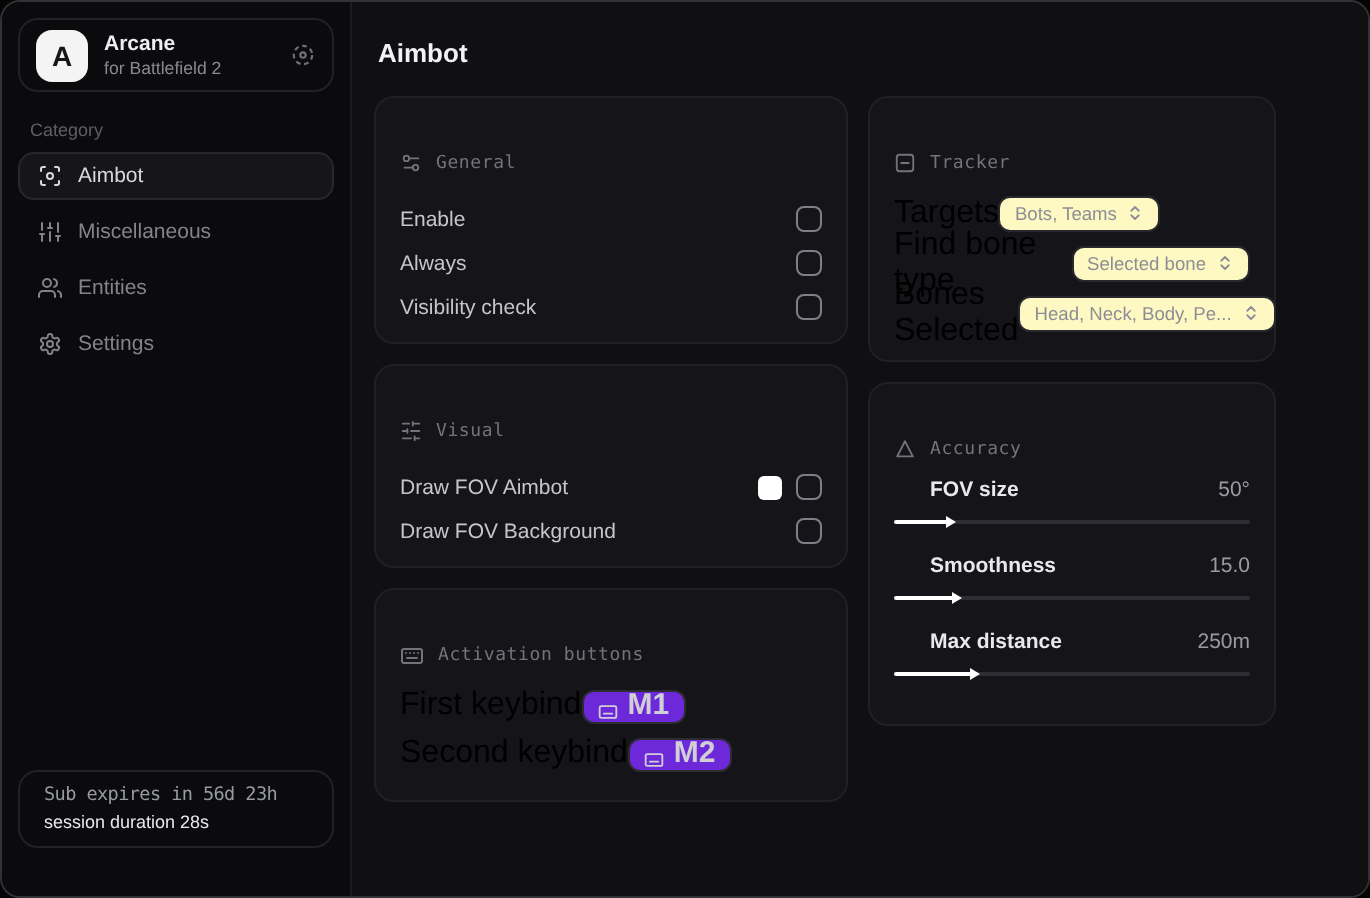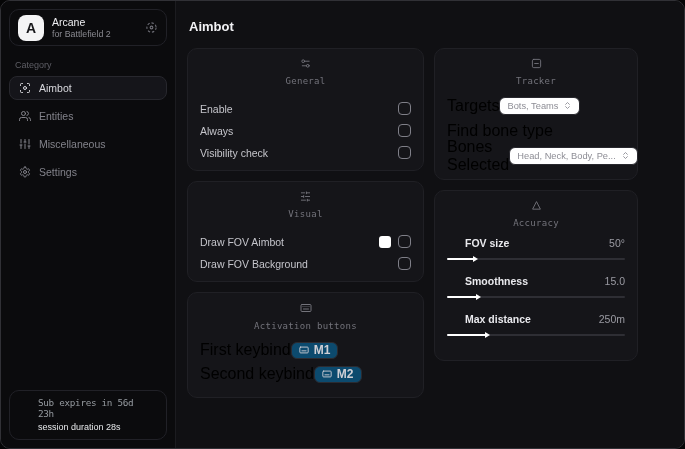--- a/index.html
+++ b/index.html
@@ -12,57 +12,57 @@
 
   
   .sidebar { width:175px; flex:none; display:flex; flex-direction:column;
     background:#0b0b0d; border-right:1px solid #1c1c20; }
   .brand { margin:8px 8px 0; border:1px solid #212127; border-radius:10px;
     padding:5px 8px; display:flex; align-items:center; gap:8px; height:37px; }
   .brand-logo { width:26px; height:26px; border-radius:8px; background:#f4f4f5;
     color:#17171a; font-weight:700; font-size:14px; display:flex;
     align-items:center; justify-content:center; flex:none; }
   .brand-text { line-height:1.2; }
-  .brand-title { font-size:10.5px; font-weight:400; color:#eeeef1; }
+  .brand-title { font-size:10.5px; font-weight:700; color:#eeeef1; }
   .brand-sub { font-size:8.8px; color:#8a8a91; }
   .brand-action { margin-left:auto; color:#6f6f77; display:flex; }
   .cat-label { margin:14px 14px 6px; font-size:9px; color:#5e5e65; }
   .nav-item { margin:0 8px 4px; height:24px; border-radius:8px; padding:0 9px;
     display:flex; align-items:center; gap:8px; font-size:10.5px; color:#83838b;
     border:1px solid transparent; }
   .nav-item.active { background:#15151a; border-color:#27272d; color:#d8d8dd; }
   .nav-item svg { flex:none; }
-  .side-footer { margin:auto 8px 8px; border:1px solid #212127; border-radius:10px;
-    padding:6px 28px 7px; }
+  .side-footer { margin:auto 8px 24px; border:1px solid #212127; border-radius:10px;
+    padding:6px 12px 7px; }
   .side-footer .l1 { font-family:"DejaVu Sans Mono", monospace; font-size:9.3px;
     color:#969ba0; margin-bottom:3px; letter-spacing:-0.3px; }
   .side-footer .l2 { font-size:9px; font-weight:400; color:#e7e9eb; }
 
   
   .main { flex:1; background:#101013; padding:12px 16px 12px 11px; }
   .page-title { font-size:13px; font-weight:700; color:#f2f2f5; margin:6px 0 14px 2px; }
   .cols { display:flex; gap:10px; align-items:flex-start; }
   .col-l { width:237px; } .col-r { width:204px; }
   .card { background:#151519; border:1px solid #202025; border-radius:10px;
     padding:9px 12px 11px; margin-bottom:10px; }
   .card-head { display:flex; align-items:center; gap:7px; color:#73737b;
     font-family:"DejaVu Sans Mono", monospace; font-size:9px; letter-spacing:.3px;
-    margin:0 0 7px;flex-direction:column; }
+    margin:18px 0 7px; }
   .row { height:22px; display:flex; align-items:flex-end; }
   .row .lbl { flex:1; font-size:10.5px; color:#c5c5cb; }
   .checkbox { width:13px; height:13px; border:1.5px solid #7f7f88; border-radius:4px;
     background:transparent; flex:none; }
   .swatch { width:12px; height:12px; border-radius:3px; background:#fff;
     margin-right:7px; flex:none; }
   .rowk { height:24px; display:flex; align-items:center; }
-  .pill { display:inline-flex; align-items:center; gap:5px; background:#0c4a6e;
+  .pill { display:inline-flex; align-items:flex-end; gap:5px; background:#6d28d9;
     border:1px solid #2b2b31; border-radius:6px; padding:0 7px; height:17px;
-    font-size:12px; font-weight:700; color:#cfcfd5; }
+    font-size:15px; font-weight:700; color:#cfcfd5; }
   .rowt { height:25px; display:flex; align-items:center; }
-  .select { display:inline-flex; align-items:center; gap:5px; background:#ffffff;
+  .select { display:inline-flex; align-items:center; gap:5px; background:#fef9c3;
     border:1px solid #28282e; border-radius:6px; padding:0 7px; height:18px;
     font-size:9.3px; color:#8d8d95; white-space:nowrap; }
   .acc-row { margin-bottom:4px; }
   .acc-top { display:flex; justify-content:space-between; align-items:center; height:16px; }
   .acc-top .lbl { font-size:10.5px; font-weight:700; color:#e9e9ed;padding-left:18px; }
   .acc-top .val { font-size:10.5px; color:#9a9aa2; }
   .slider { position:relative; height:2px; background:#2e2e34; border-radius:2px;
     margin:7px 0 13px; }
   .slider .fill { position:absolute; left:0; top:0; height:2px; background:#fff;
     border-radius:2px; }
@@ -103,50 +103,50 @@
           <path d="M21 17v2a2 2 0 0 1-2 2h-2"></path>
               <path d="M7 21H5a2 2 0 0 1-2-2v-2"></path>
           <circle cx="12" cy="12" r="3"></circle>
         </svg>
       </span>
       <span>Aimbot</span>
     </div>
 
     <div class="nav-item">
       <span>
-        <svg width="12" height="12" viewBox="0 0 24 24" fill="none" stroke="currentColor" stroke-width="2" stroke-linecap="round" stroke-linejoin="round">
-          <circle cx="9" cy="7" r="4"></circle>
-              <path d="M17 21v-2a4 4 0 0 0-4-4H5a4 4 0 0 0-4 4v2"></path>
-          <path d="M16 3.13a4 4 0 0 1 0 7.75"></path>
-              <path d="M23 21v-2a4 4 0 0 0-3-3.87"></path>
-        </svg>
-      </span>
-      <span>Entities</span>
-    </div>
-
-    <div class="nav-item">
-      <span>
         <svg width="12" height="12" viewBox="0 0 24 24" fill="none" stroke="currentColor" stroke-width="2" stroke-linecap="round">
           <path d="M4 21v-7"></path>
               <path d="M4 10V3"></path>
               <path d="M12 21v-9"></path>
               <path d="M12 8V3"></path>
           <path d="M20 21v-5"></path>
               <path d="M20 12V3"></path>
           <path d="M2 14h4"></path>
               <path d="M10 8h4"></path>
               <path d="M18 16h4"></path>
         </svg>
       </span>
       <span>Miscellaneous</span>
     </div>
 
     <div class="nav-item">
       <span>
         <svg width="12" height="12" viewBox="0 0 24 24" fill="none" stroke="currentColor" stroke-width="2" stroke-linecap="round" stroke-linejoin="round">
+          <circle cx="9" cy="7" r="4"></circle>
+              <path d="M17 21v-2a4 4 0 0 0-4-4H5a4 4 0 0 0-4 4v2"></path>
+          <path d="M16 3.13a4 4 0 0 1 0 7.75"></path>
+              <path d="M23 21v-2a4 4 0 0 0-3-3.87"></path>
+        </svg>
+      </span>
+      <span>Entities</span>
+    </div>
+
+    <div class="nav-item">
+      <span>
+        <svg width="12" height="12" viewBox="0 0 24 24" fill="none" stroke="currentColor" stroke-width="2" stroke-linecap="round" stroke-linejoin="round">
           <path d="M12.22 2h-.44a2 2 0 0 0-2 2v.18a2 2 0 0 1-1 1.73l-.43.25a2 2 0 0 1-2 0l-.15-.08a2 2 0 0 0-2.73.73l-.22.38a2 2 0 0 0 .73 2.73l.15.1a2 2 0 0 1 1 1.72v.51a2 2 0 0 1-1 1.74l-.15.09a2 2 0 0 0-.73 2.73l.22.38a2 2 0 0 0 2.73.73l.15-.08a2 2 0 0 1 2 0l.43.25a2 2 0 0 1 1 1.73V20a2 2 0 0 0 2 2h.44a2 2 0 0 0 2-2v-.18a2 2 0 0 1 1-1.73l.43-.25a2 2 0 0 1 2 0l.15.08a2 2 0 0 0 2.73-.73l.22-.39a2 2 0 0 0-.73-2.73l-.15-.08a2 2 0 0 1-1-1.74v-.5a2 2 0 0 1 1-1.74l.15-.09a2 2 0 0 0 .73-2.73l-.22-.38a2 2 0 0 0-2.73-.73l-.15.08a2 2 0 0 1-2 0l-.43-.25a2 2 0 0 1-1-1.73V4a2 2 0 0 0-2-2z"></path>
           <circle cx="12" cy="12" r="3"></circle>
         </svg>
       </span>
       <span>Settings</span>
     </div>
 
     <div class="side-footer">
       <div class="l1">Sub expires in 56d 23h</div>
       <div class="l2">session duration 28s</div>
@@ -274,20 +274,29 @@
               <span>
                 <svg width="9" height="9" viewBox="0 0 24 24" fill="none" stroke="currentColor" stroke-width="2.4" stroke-linecap="round" stroke-linejoin="round">
                   <path d="m7 15 5 5 5-5"></path>
                       <path d="m7 9 5-5 5 5"></path>
                 </svg>
               </span>
             </span>
           </div>
           <div class="rowt">
             <span class="lbl strong">Find bone type</span>
+            <span class="select">
+              <span>Selected bone</span>
+              <span>
+                <svg width="9" height="9" viewBox="0 0 24 24" fill="none" stroke="currentColor" stroke-width="2.4" stroke-linecap="round" stroke-linejoin="round">
+                  <path d="m7 15 5 5 5-5"></path>
+                      <path d="m7 9 5-5 5 5"></path>
+                </svg>
+              </span>
+            </span>
           </div>
           <div class="rowt">
             <span class="lbl strong">Bones Selected</span>
             <span class="select">
               <span>Head, Neck, Body, Pe...</span>
               <span>
                 <svg width="9" height="9" viewBox="0 0 24 24" fill="none" stroke="currentColor" stroke-width="2.4" stroke-linecap="round" stroke-linejoin="round">
                   <path d="m7 15 5 5 5-5"></path>
                       <path d="m7 9 5-5 5 5"></path>
                 </svg>

